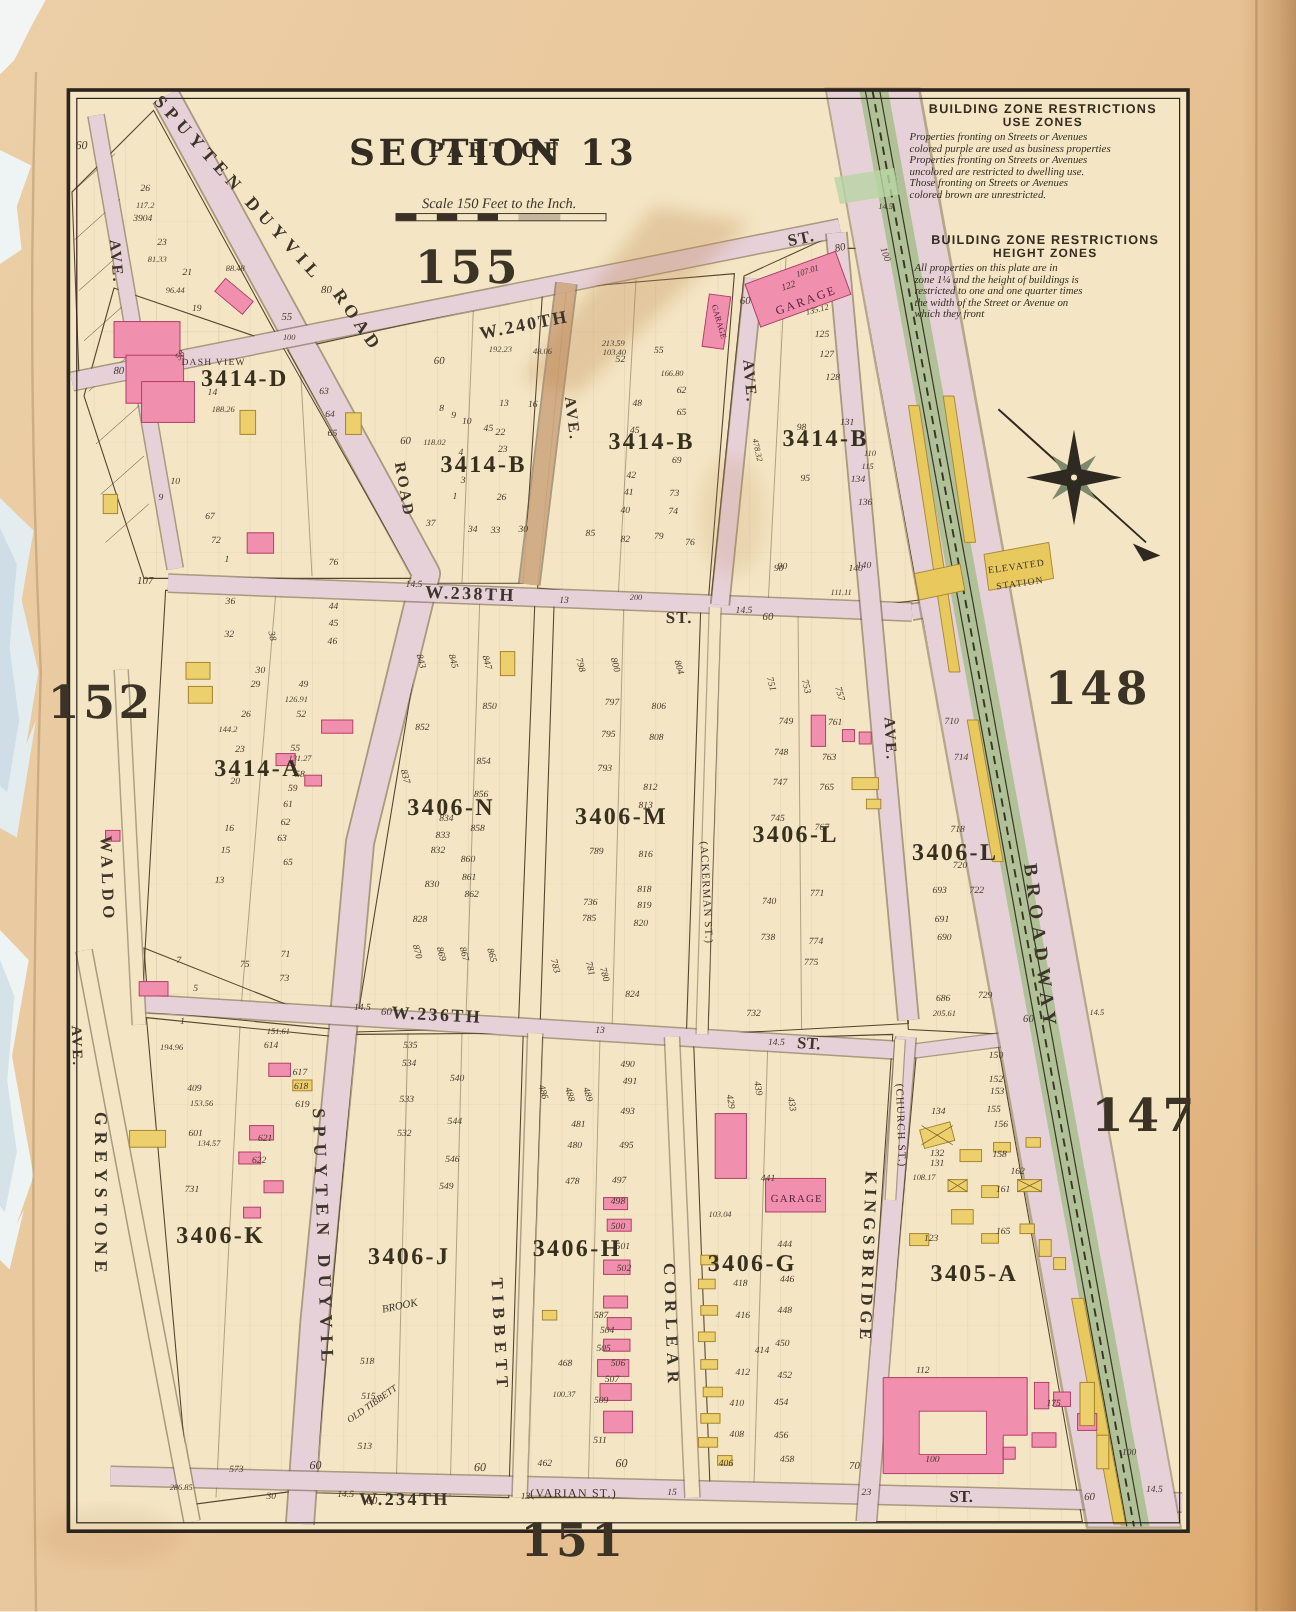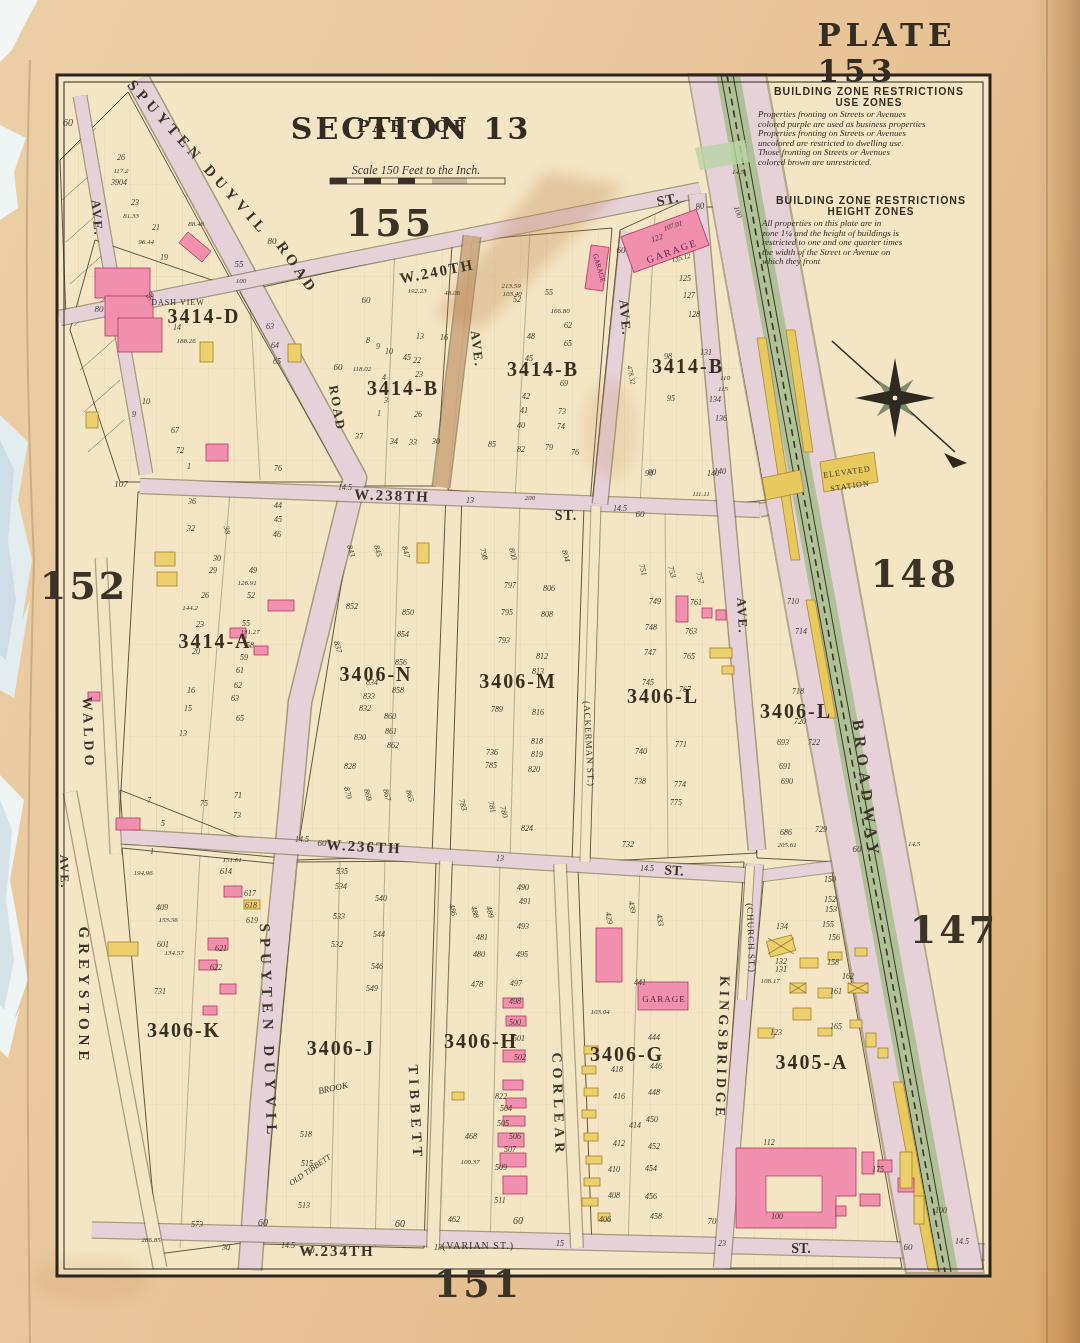--- a/index.html
+++ b/index.html
@@ -254,21 +254,20 @@
       <rect x="364" y="178" width="17" height="6" fill="#3a3126"></rect>
       <rect x="398" y="178" width="17" height="6" fill="#3a3126"></rect>
       <rect x="432" y="178" width="35" height="6" fill="#3a3126" opacity="0.25"></rect>
     </g>
 
     <rect x="57" y="75" width="933" height="1201" fill="none" stroke="#2b251d" stroke-width="3"></rect>
     <rect x="64" y="82" width="919" height="1187" fill="none" stroke="#2b251d" stroke-width="1"></rect>
   </svg>
 
   <div class="layer">
-    <div class="plate-no">PLATE 153</div>
     <div class="title-partof">PART OF</div>
     <div class="title-section">SECTION 13</div>
     <div class="title-scale">Scale 150 Feet to the Inch.</div>
 
     <div class="zone-box" style="left:748px;top:85px;width:242px;">
       <div class="zone-h1">BUILDING ZONE RESTRICTIONS</div>
       <div class="zone-h2">USE ZONES</div>
       <div>
           <div class="item">Properties fronting on Streets or Avenues</div>
           <div class="item">colored purple are used as business properties</div>
@@ -439,21 +438,21 @@
       <div class="lot" style="left: 652px; top: 472px; transform: translate(-50%, -50%) rotate(0deg);">90</div>
       <div class="lot" style="left: 720px; top: 471px; transform: translate(-50%, -50%) rotate(0deg);">140</div>
       <div class="lot" style="left: 701px; top: 494px; transform: translate(-50%, -50%) rotate(0deg); font-size: 7px;">111.11</div>
       <div class="lot" style="left: 738px; top: 212px; transform: translate(-50%, -50%) rotate(72deg);">100</div>
       <div class="lot" style="left: 621px; top: 250px; transform: translate(-50%, -50%) rotate(0deg); font-size: 9px;">60</div>
       <div class="lot" style="left: 738px; top: 172px; transform: translate(-50%, -50%) rotate(0deg); font-size: 7px;">14.5</div>
       <div class="lot" style="left: 631px; top: 375px; transform: translate(-50%, -50%) rotate(78deg); font-size: 7px;">478.32</div>
       <div class="lot" style="left: 351px; top: 551px; transform: translate(-50%, -50%) rotate(75deg);">843</div>
       <div class="lot" style="left: 378px; top: 551px; transform: translate(-50%, -50%) rotate(75deg);">845</div>
       <div class="lot" style="left: 406px; top: 552px; transform: translate(-50%, -50%) rotate(75deg);">847</div>
-      <div class="lot" style="left: 408px; top: 612px; transform: translate(-50%, -50%) rotate(0deg);">850</div>
+      <div class="lot" style="left: 408px; top: 588px; transform: translate(-50%, -50%) rotate(0deg);">850</div>
       <div class="lot" style="left: 352px; top: 606px; transform: translate(-50%, -50%) rotate(0deg);">852</div>
       <div class="lot" style="left: 403px; top: 634px; transform: translate(-50%, -50%) rotate(0deg);">854</div>
       <div class="lot" style="left: 401px; top: 662px; transform: translate(-50%, -50%) rotate(0deg);">856</div>
       <div class="lot" style="left: 398px; top: 690px; transform: translate(-50%, -50%) rotate(0deg);">858</div>
       <div class="lot" style="left: 372px; top: 682px; transform: translate(-50%, -50%) rotate(0deg);">834</div>
       <div class="lot" style="left: 369px; top: 696px; transform: translate(-50%, -50%) rotate(0deg);">833</div>
       <div class="lot" style="left: 365px; top: 708px; transform: translate(-50%, -50%) rotate(0deg);">832</div>
       <div class="lot" style="left: 390px; top: 716px; transform: translate(-50%, -50%) rotate(0deg);">860</div>
       <div class="lot" style="left: 391px; top: 731px; transform: translate(-50%, -50%) rotate(0deg);">861</div>
       <div class="lot" style="left: 393px; top: 745px; transform: translate(-50%, -50%) rotate(0deg);">862</div>
@@ -551,21 +550,21 @@
       <div class="lot" style="left: 614px; top: 1169px; transform: translate(-50%, -50%) rotate(0deg);">410</div>
       <div class="lot" style="left: 614px; top: 1195px; transform: translate(-50%, -50%) rotate(0deg);">408</div>
       <div class="lot" style="left: 605px; top: 1219px; transform: translate(-50%, -50%) rotate(0deg);">406</div>
       <div class="lot" style="left: 600px; top: 1012px; transform: translate(-50%, -50%) rotate(0deg); font-size: 7px;">103.04</div>
       <div class="lot" style="left: 516px; top: 983px; transform: translate(-50%, -50%) rotate(0deg);">497</div>
       <div class="lot" style="left: 477px; top: 984px; transform: translate(-50%, -50%) rotate(0deg);">478</div>
       <div class="lot" style="left: 515px; top: 1001px; transform: translate(-50%, -50%) rotate(0deg);">498</div>
       <div class="lot" style="left: 515px; top: 1022px; transform: translate(-50%, -50%) rotate(0deg);">500</div>
       <div class="lot" style="left: 519px; top: 1038px; transform: translate(-50%, -50%) rotate(0deg);">501</div>
       <div class="lot" style="left: 520px; top: 1057px; transform: translate(-50%, -50%) rotate(0deg);">502</div>
-      <div class="lot" style="left: 501px; top: 1096px; transform: translate(-50%, -50%) rotate(0deg);">822</div>
+      <div class="lot" style="left: 501px; top: 1096px; transform: translate(-50%, -50%) rotate(0deg);">587</div>
       <div class="lot" style="left: 506px; top: 1108px; transform: translate(-50%, -50%) rotate(0deg);">504</div>
       <div class="lot" style="left: 503px; top: 1123px; transform: translate(-50%, -50%) rotate(0deg);">505</div>
       <div class="lot" style="left: 515px; top: 1136px; transform: translate(-50%, -50%) rotate(0deg);">506</div>
       <div class="lot" style="left: 510px; top: 1149px; transform: translate(-50%, -50%) rotate(0deg);">507</div>
       <div class="lot" style="left: 501px; top: 1167px; transform: translate(-50%, -50%) rotate(0deg);">509</div>
       <div class="lot" style="left: 500px; top: 1200px; transform: translate(-50%, -50%) rotate(0deg);">511</div>
       <div class="lot" style="left: 454px; top: 1219px; transform: translate(-50%, -50%) rotate(0deg);">462</div>
       <div class="lot" style="left: 471px; top: 1136px; transform: translate(-50%, -50%) rotate(0deg);">468</div>
       <div class="lot" style="left: 470px; top: 1162px; transform: translate(-50%, -50%) rotate(0deg); font-size: 7px;">100.37</div>
       <div class="lot" style="left: 453px; top: 910px; transform: translate(-50%, -50%) rotate(75deg);">486</div>

